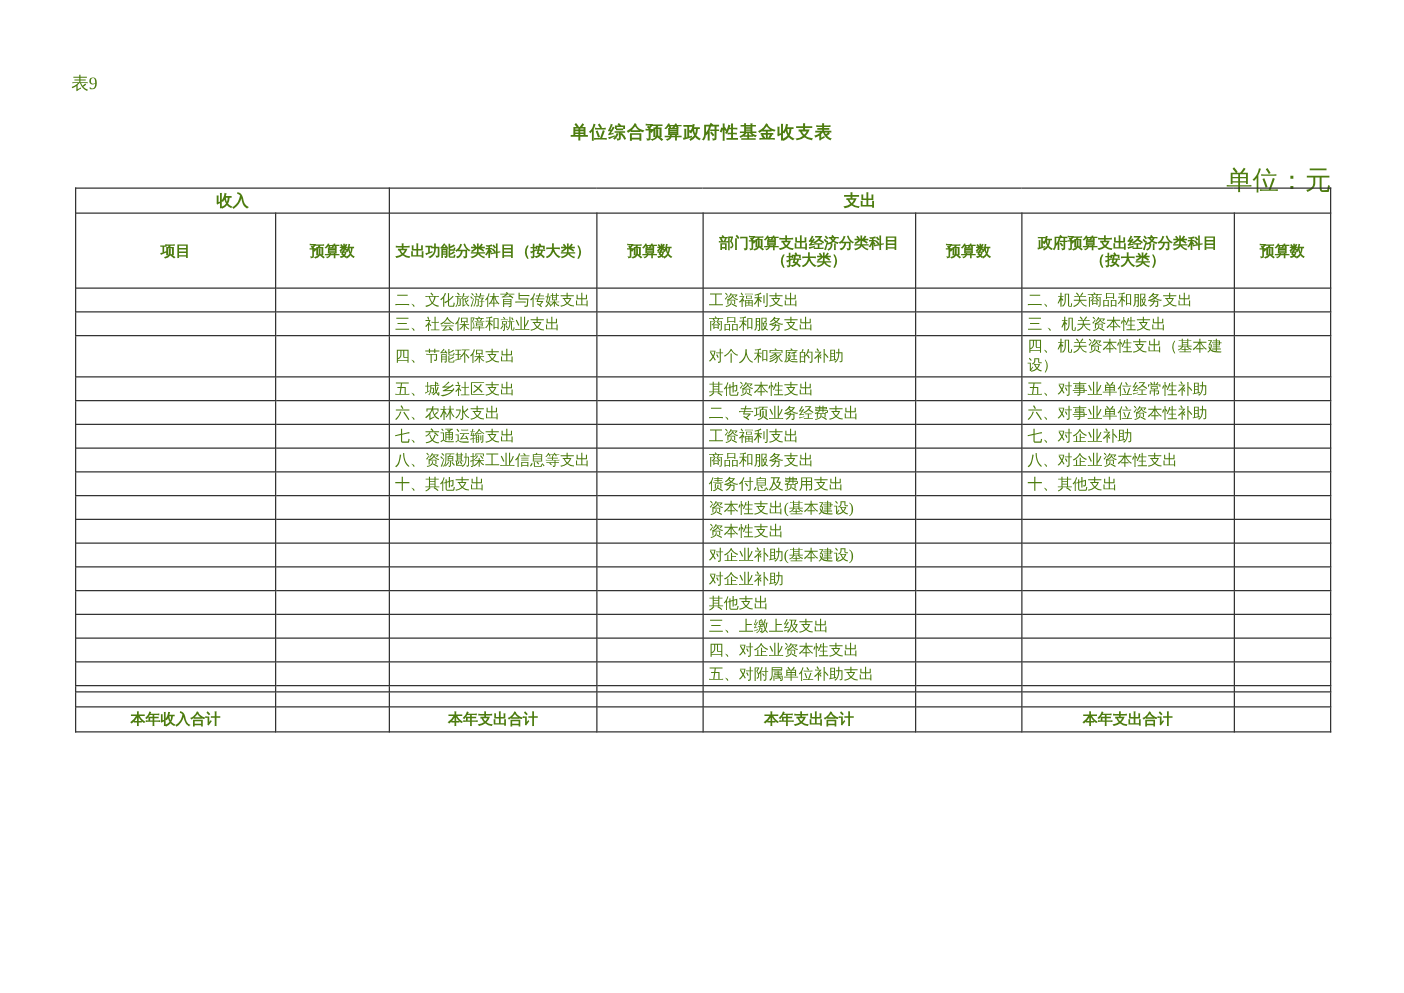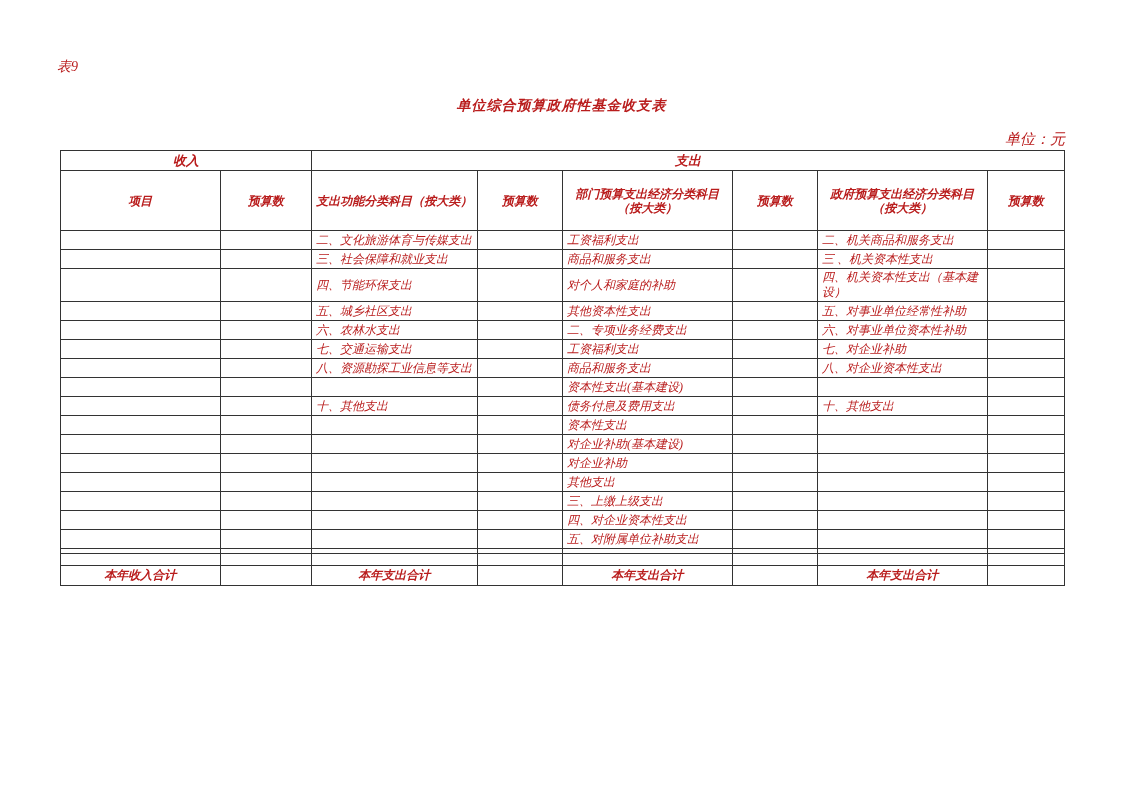--- a/index.html
+++ b/index.html
@@ -1,36 +1,35 @@
 <!DOCTYPE html>
 <html><head>
 <meta charset="utf-8">
 <style>
   html,body{margin:0;padding:0;background:#fff;}
   .sheet{
     position:relative;
     width:1123px;height:656px;
-    background:#fff;color:#b91c1c;
+    background:#fff;color:#4d7c0f;
     font-family:"Liberation Serif","DejaVu Serif",serif;
     overflow:hidden;
-    font-style:italic;
   }
   .table-label{
     position:absolute;left:57px;top:58px;
     font-size:14px;
   }
   .page-title{
     position:absolute;left:0;right:0;top:97px;
     text-align:center;
     font-size:14px;font-weight:bold;
     letter-spacing:1px;
   }
   .unit-note{
     position:absolute;right:58px;top:130px;
-    font-size:15px;
+    font-size:21px;
   }
   table.budget{
     position:absolute;left:60px;top:150px;
     width:1005px;
     border-collapse:collapse;table-layout:fixed;
     font-size:12px;
   }
   table.budget th,table.budget td{
     border:1px solid #333;
     padding:1px 4px;
@@ -160,35 +159,35 @@
           <td>八、资源勘探工业信息等支出</td>
           <td></td>
           <td class="ind">商品和服务支出</td>
           <td></td>
           <td>八、对企业资本性支出</td>
           <td></td>
         </tr>
         <tr class="data">
           <td></td>
           <td></td>
+          <td>十、其他支出</td>
+          <td></td>
+          <td class="ind">债务付息及费用支出</td>
+          <td></td>
+          <td>十、其他支出</td>
+          <td></td>
+        </tr>
+        <tr class="data">
+          <td></td>
+          <td></td>
           <td></td>
           <td></td>
           <td class="ind">资本性支出(基本建设)</td>
           <td></td>
           <td></td>
-          <td></td>
-        </tr>
-        <tr class="data">
-          <td></td>
-          <td></td>
-          <td>十、其他支出</td>
-          <td></td>
-          <td class="ind">债务付息及费用支出</td>
-          <td></td>
-          <td>十、其他支出</td>
           <td></td>
         </tr>
         <tr class="data">
           <td></td>
           <td></td>
           <td></td>
           <td></td>
           <td class="ind">资本性支出</td>
           <td></td>
           <td></td>

